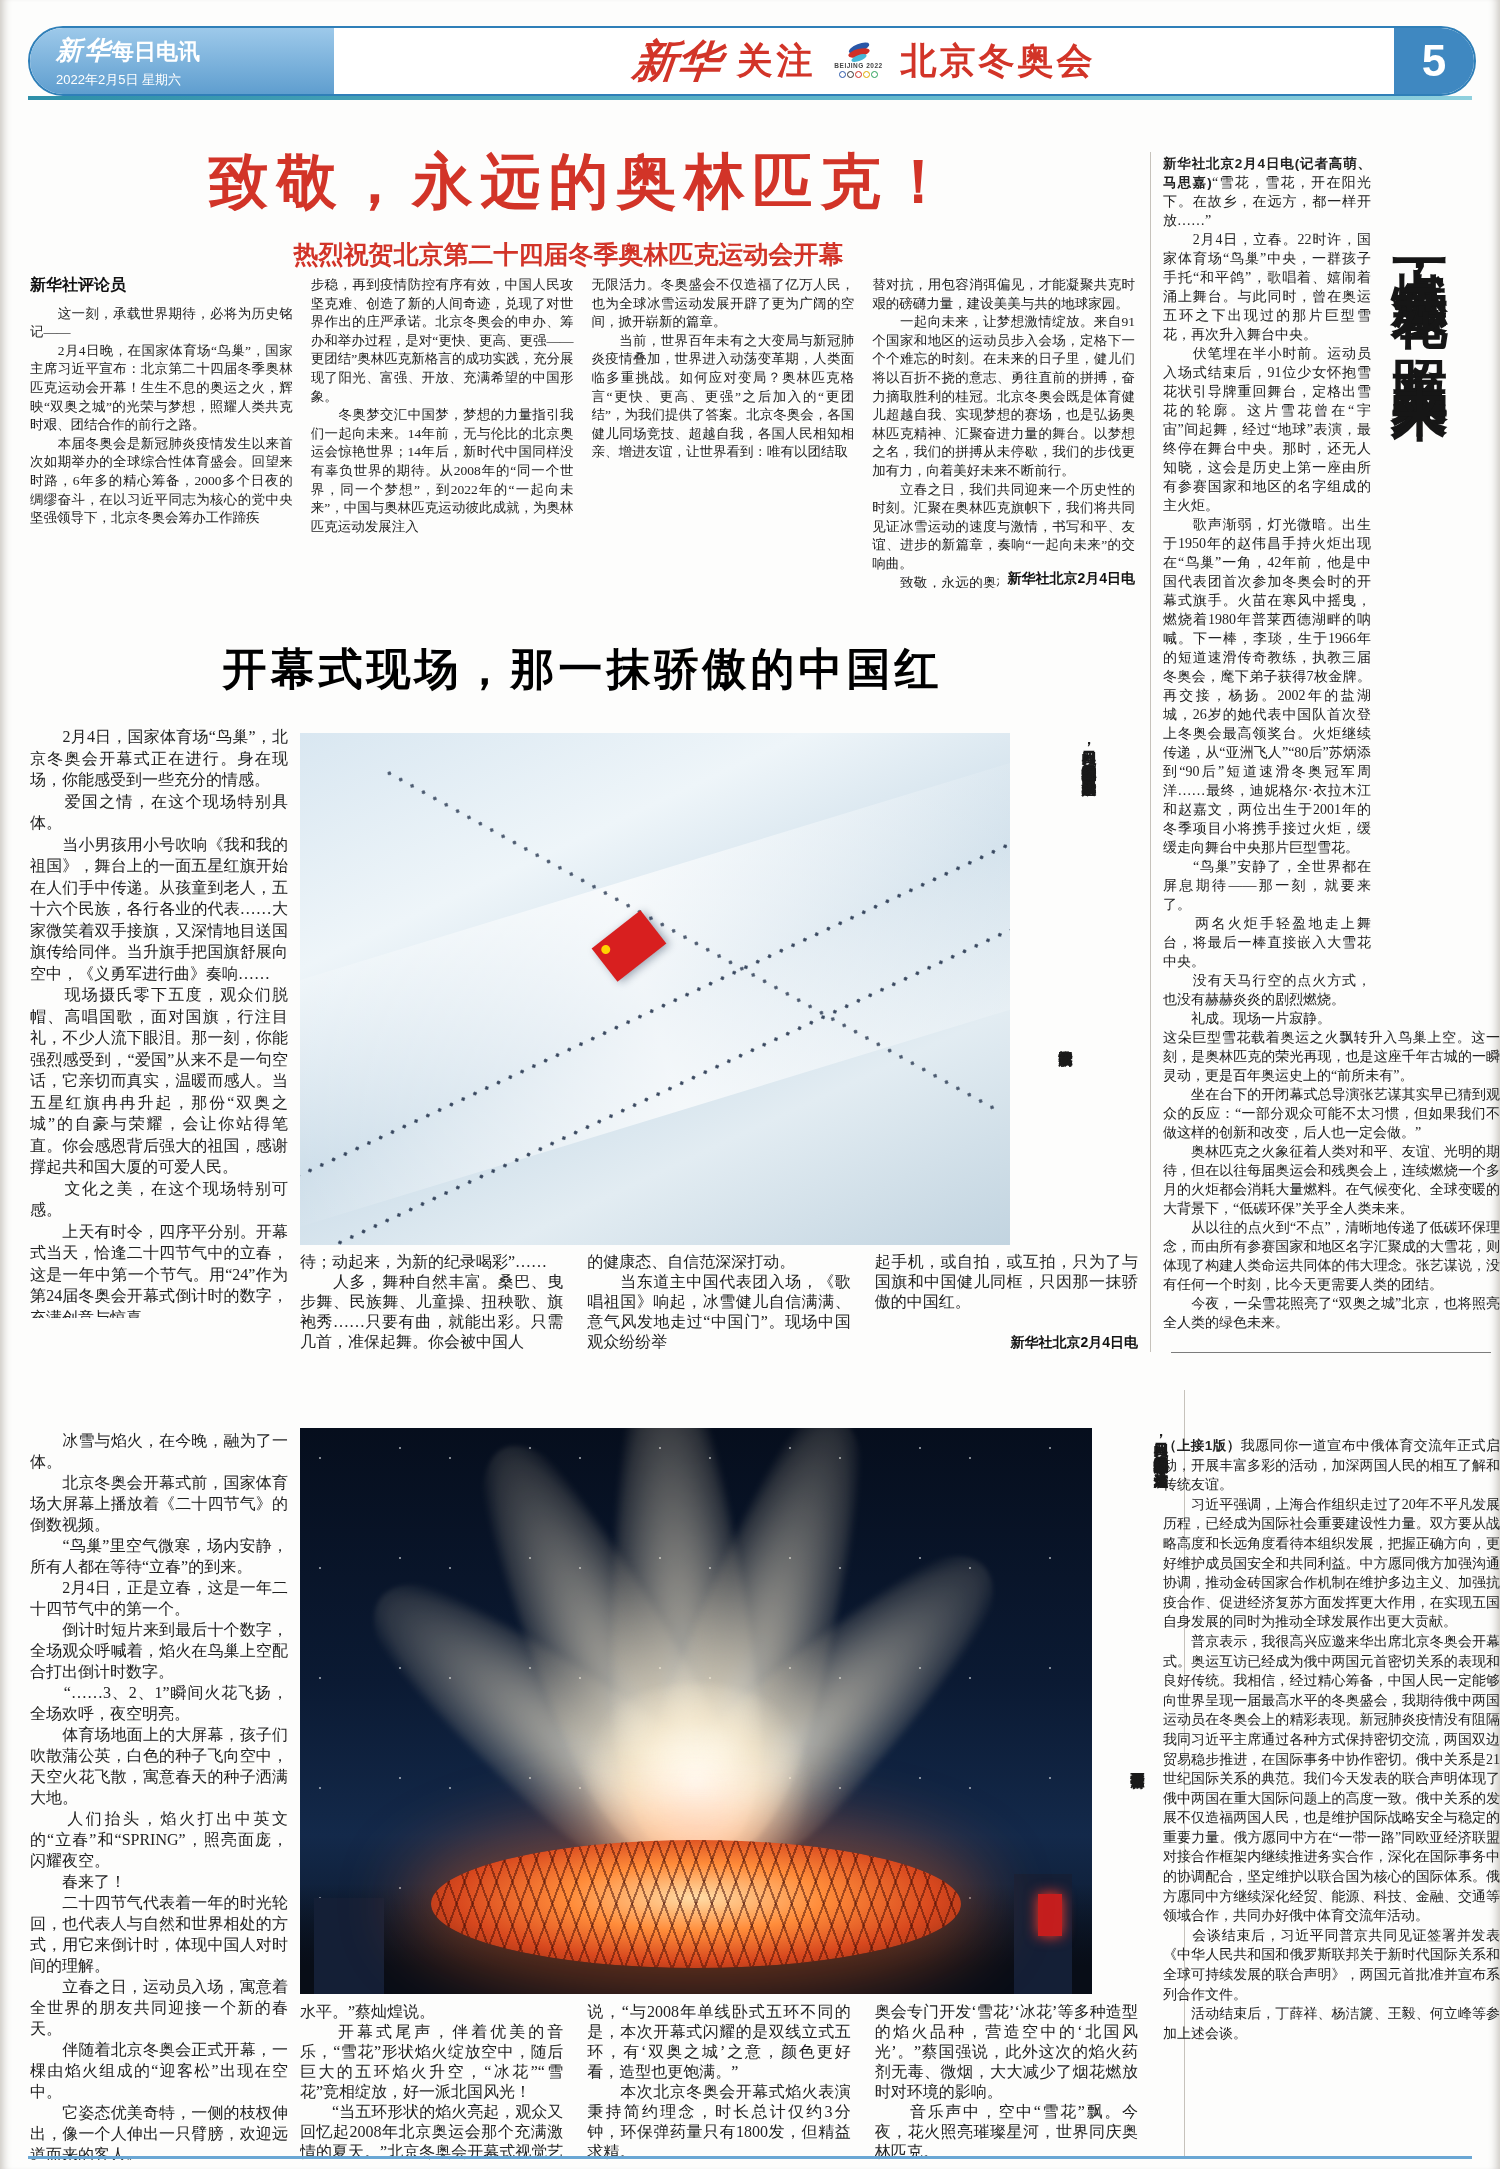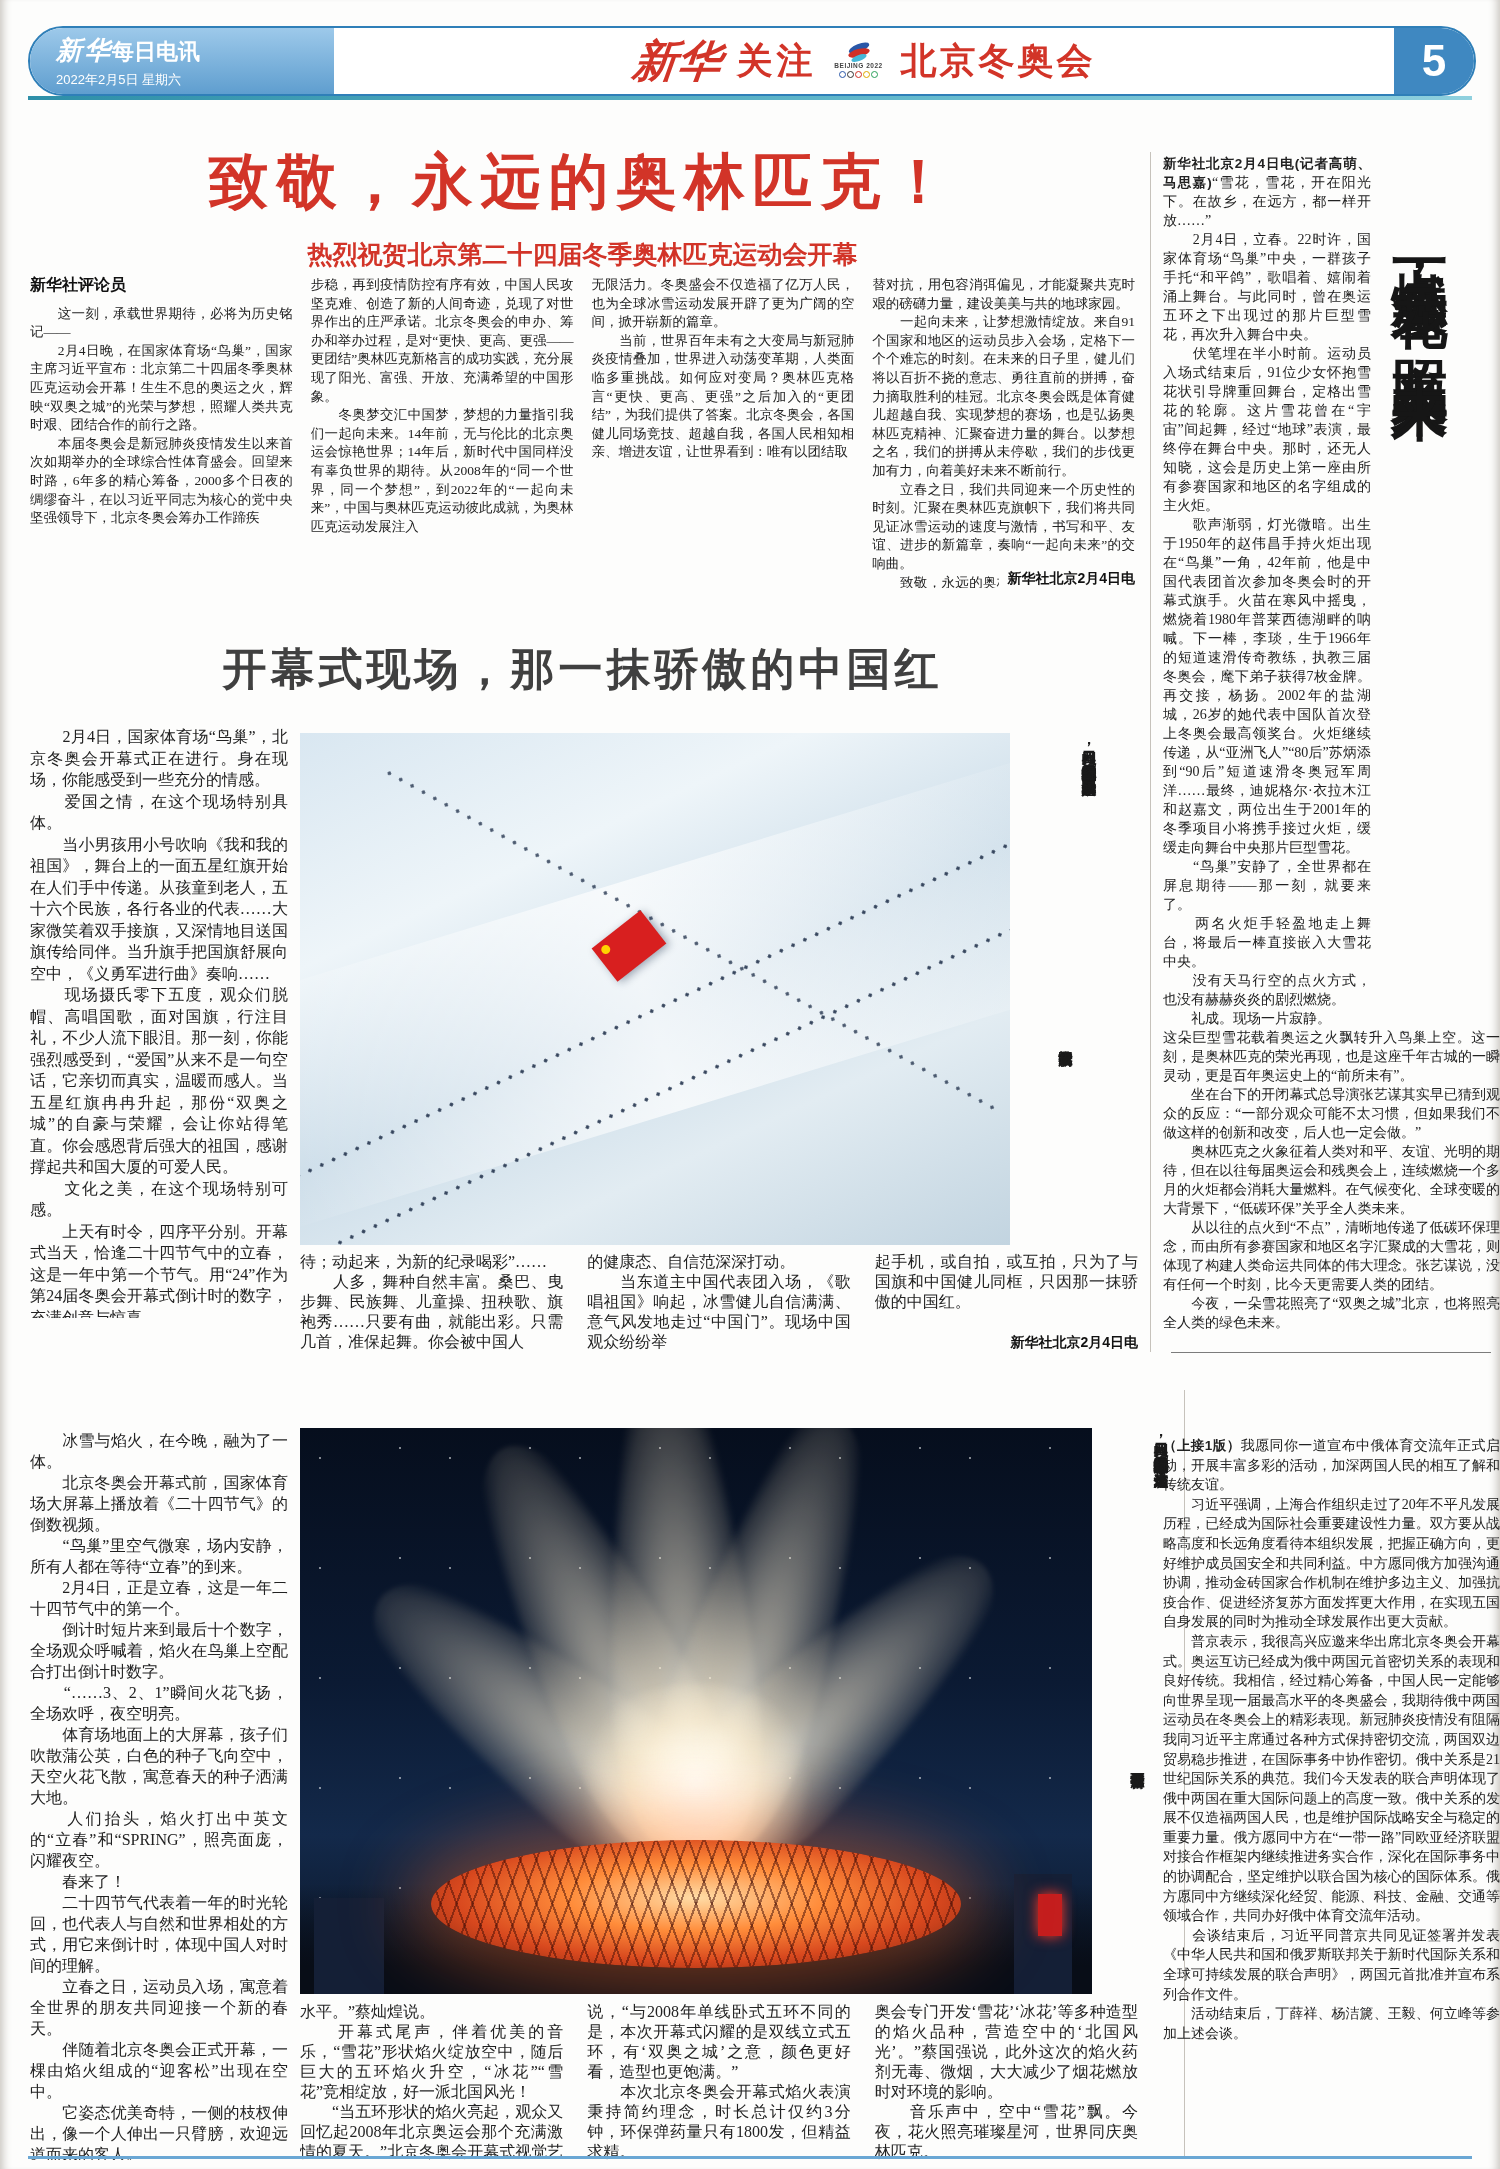--- a/index.html
+++ b/index.html
@@ -34,21 +34,21 @@
   .rings i{width:5px;height:5px;border-radius:50%;border:1px solid #2a57a8;display:block;}
   .rings i:nth-child(2){border-color:#333;}.rings i:nth-child(3){border-color:#d03026;}
   .rings i:nth-child(4){border-color:#e0a800;}.rings i:nth-child(5){border-color:#2aa05a;}
   .mh-right{width:80px;background:#3f88c1;display:flex;align-items:center;justify-content:center;}
   .pageno{color:#fff;font-size:44px;font-weight:700;}
   .mh-stripe{left:28px;top:96px;width:1444px;height:4px;background:linear-gradient(90deg,#2e8fa8,#63b9cc 60%,#8fd0de);}
 
   
   .lead-headline{left:30px;top:142px;width:1105px;text-align:center;font-size:60px;font-weight:700;
                  color:#d23428;letter-spacing:8px;}
-  .lead-subhead{left:30px;top:238px;width:1105px;text-align:center;font-size:25px;font-weight:700;color:#d23428;}
+  .lead-subhead{left:16px;top:238px;width:1105px;text-align:center;font-size:25px;font-weight:700;color:#d23428;}
   .lead-cols{left:30px;top:276px;width:1105px;height:312px;display:flex;gap:18px;}
   .lead-col{flex:1;font-size:13.5px;line-height:18.6px;overflow:hidden;position:relative;}
   .byline{font-size:16px;font-weight:700;margin-bottom:10px;color:#111;}
   .dateline{font-size:14px;font-weight:700;color:#111;}
   .dl-br{position:absolute;right:0;bottom:0;background:#fdfdfc;padding-left:8px;}
 
   
   .vrule{width:1px;background:#c6c2bb;}
   .hrule{height:0;border-top:1.5px solid #7c7c7c;}
   .bottom-line{left:28px;top:2156px;width:1444px;height:3px;background:#6aa7d4;}
@@ -61,21 +61,21 @@
               font-size:57px;font-weight:700;color:#161616;letter-spacing:5px;line-height:1.15;}
   .f-full{position:absolute;left:0;top:878px;width:337px;height:320px;font-size:14px;line-height:19px;overflow:hidden;}
   .f-hr{position:absolute;left:8px;top:1202px;width:320px;}
 
   
   .cont{left:1163px;top:1388px;width:337px;height:768px;font-size:14px;line-height:19.6px;overflow:hidden;margin-top:48px;}
   .cont b{font-family:"Liberation Sans",sans-serif;font-size:13.5px;}
 
   
   .red-headline{left:30px;top:640px;width:1105px;text-align:center;font-size:44px;font-weight:700;
-                color:#404040;letter-spacing:4px;}
+                color:#000000;letter-spacing:4px;}
   .red-col1{left:30px;top:726px;width:258px;height:592px;font-size:16px;line-height:21.5px;}
   .photo-red{left:300px;top:733px;width:710px;height:512px;background:
      linear-gradient(155deg,#d9e7f1 0%,#eef5f9 28%,#ccdde9 52%,#e2ecf2 72%,#c2d4e0 100%);overflow:hidden;}
   .ice-streak{position:absolute;left:-10%;top:26%;width:130%;height:46%;transform:rotate(-17deg);
      background:linear-gradient(90deg,rgba(255,255,255,0),rgba(255,255,255,.7) 45%,rgba(205,222,233,.15));}
   .queue{position:absolute;height:15px;background-image:radial-gradient(circle 2.6px at 6px 7px,#22324c 60%,transparent 65%);
      background-size:13px 15px;background-repeat:repeat-x;opacity:.9;}
   .q1{width:880px;left:-60px;top:258px;transform:rotate(-25deg);}
   .q2{width:880px;left:-30px;top:330px;transform:rotate(-25deg);}
   .q3{width:700px;left:40px;top:200px;transform:rotate(29deg);opacity:.8;}

